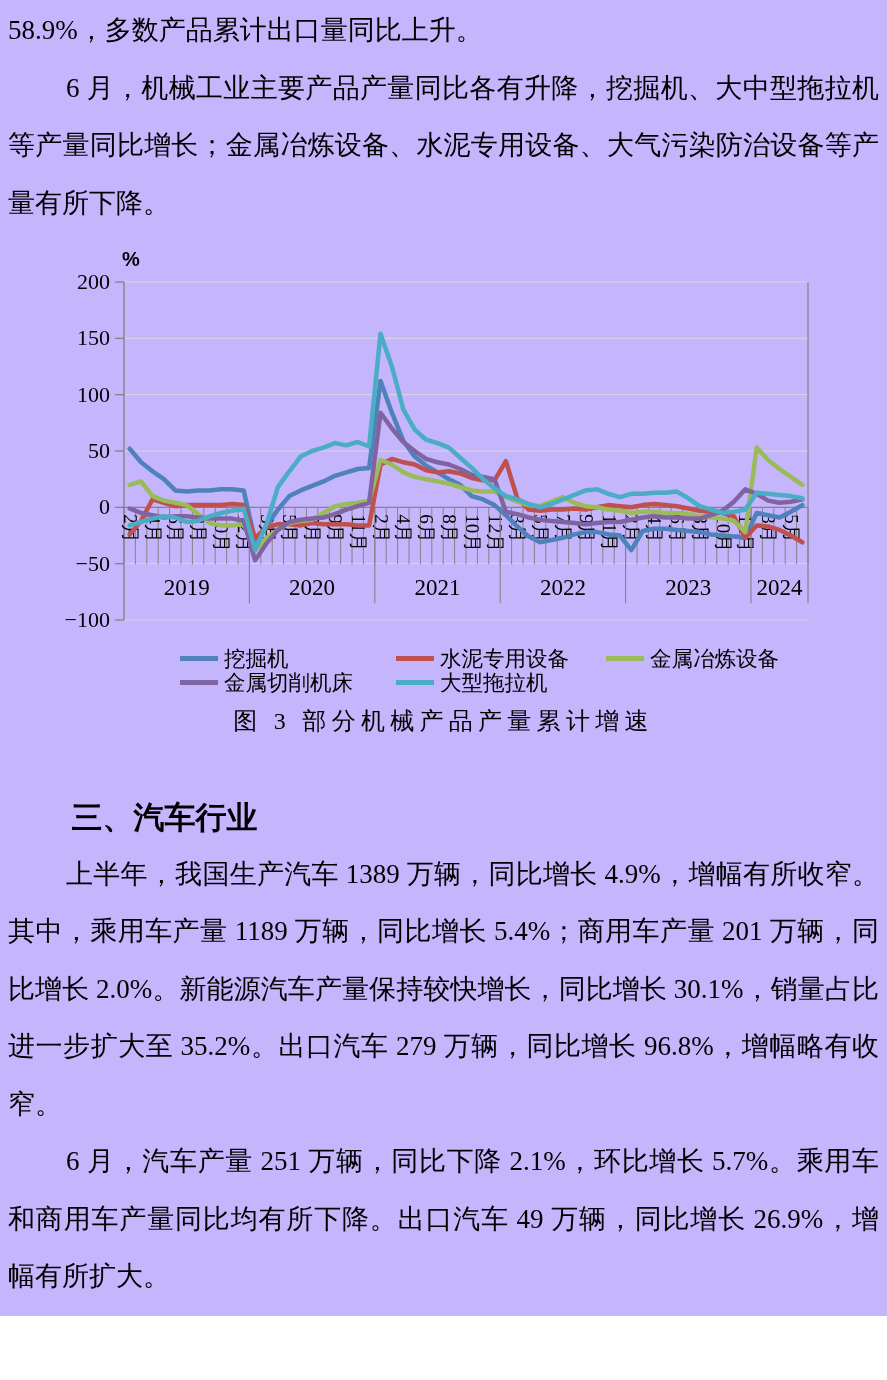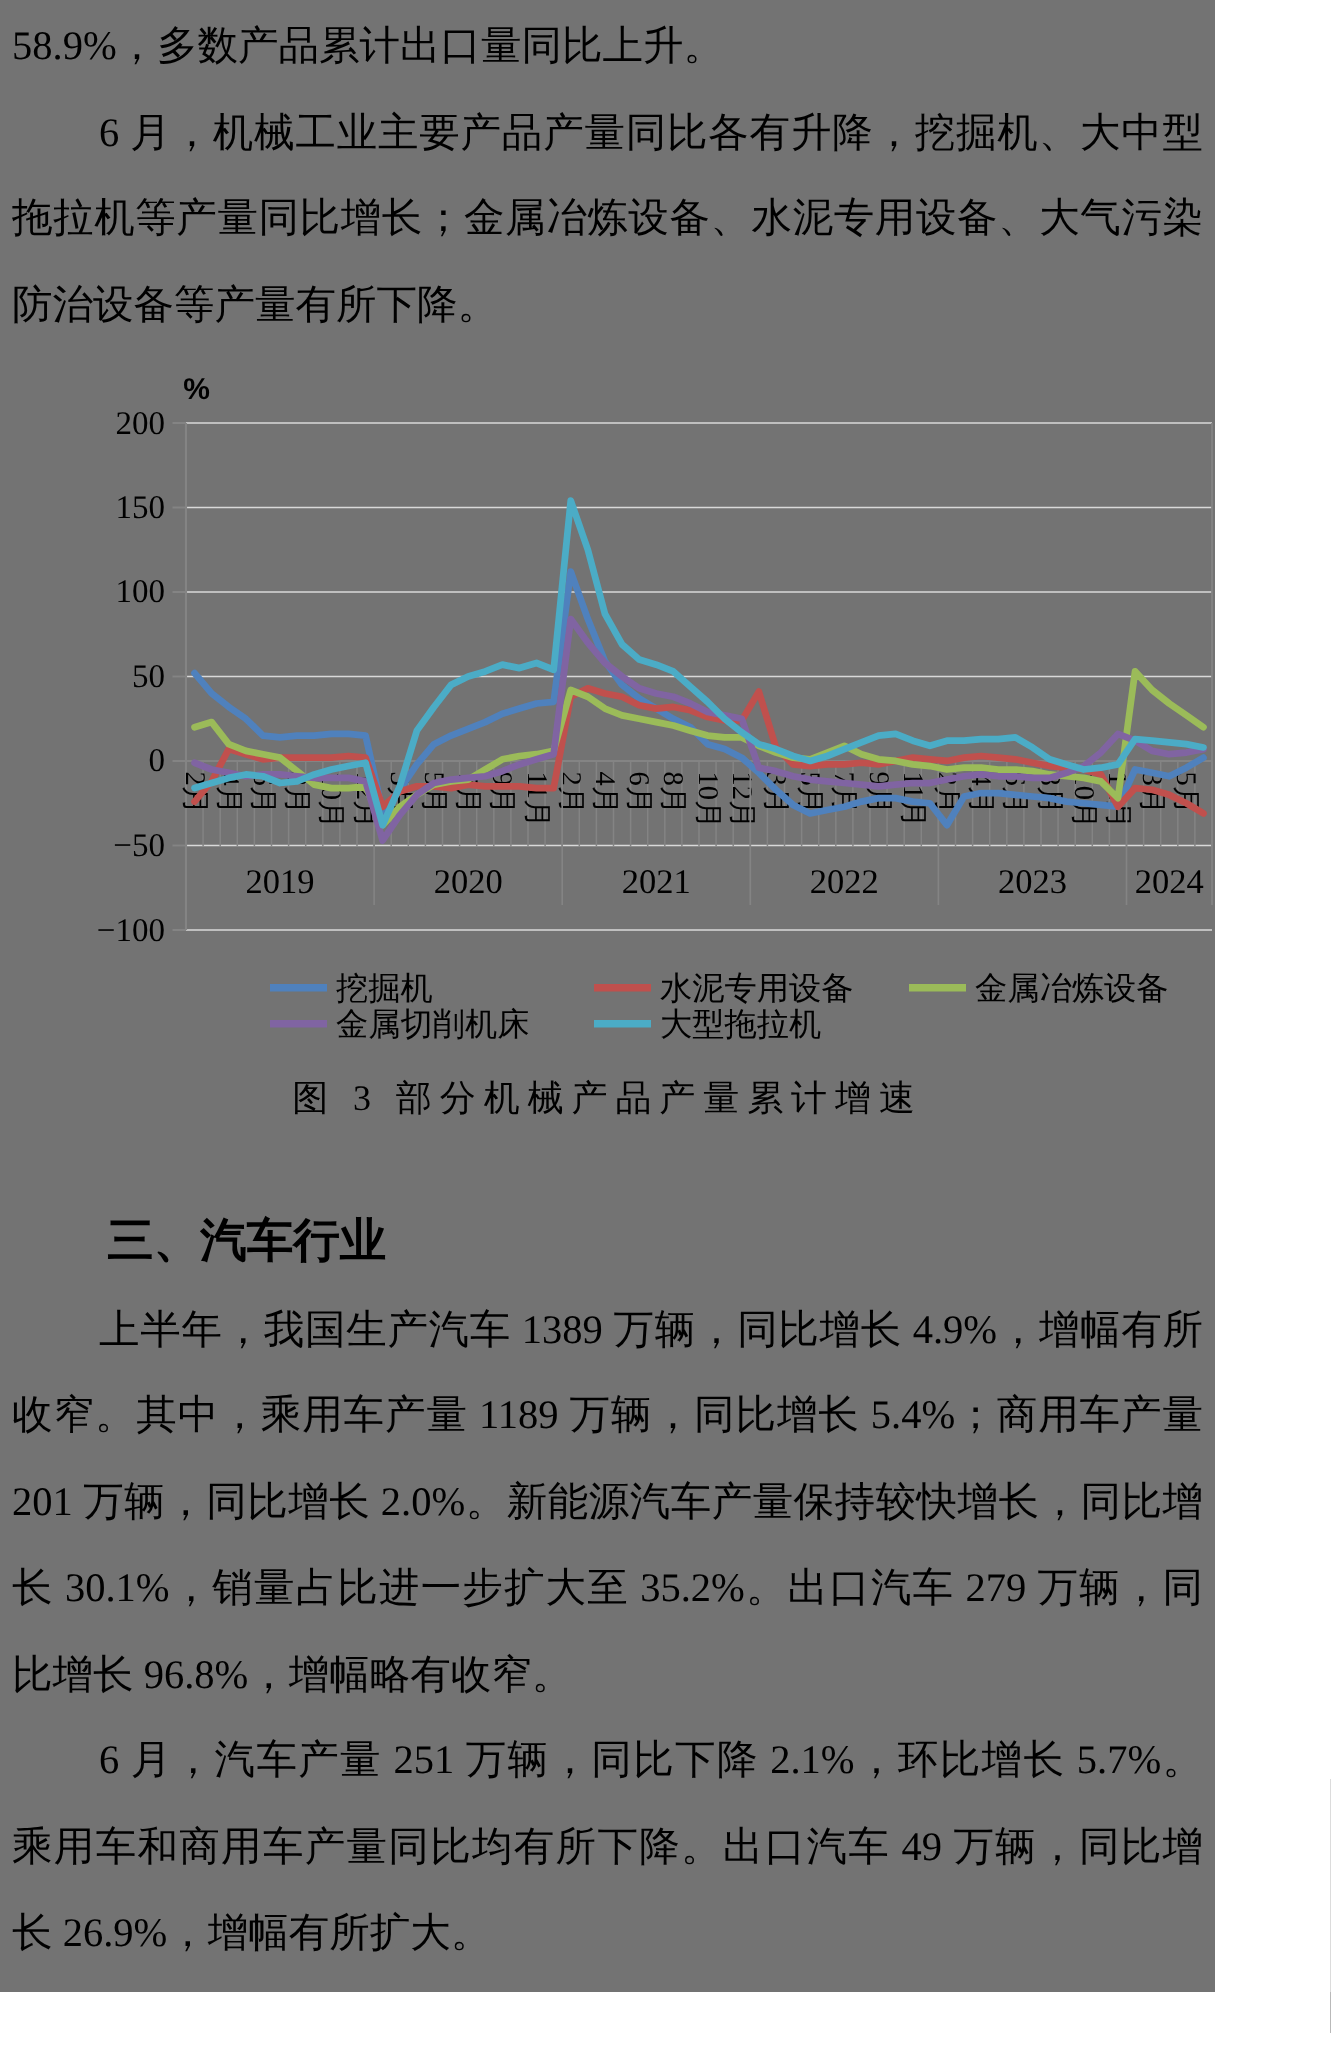--- a/index.html
+++ b/index.html
@@ -1,36 +1,36 @@
 <!DOCTYPE html>
 <html><head>
 <meta charset="utf-8">
 <style>
   html,body { margin:0; padding:0; background:#ffffff; }
   .page {
-    width:810px; box-sizing:border-box;
+    width:887px; box-sizing:border-box;
     padding:2px 8px 10px 8px;
     font-family:"Liberation Serif","DejaVu Serif",serif;
     color:#000;
-    background:#737373;
+    background:#c4b5fd;
   }
   .body-text {
     font-size:27px; line-height:57.5px;
     text-align:justify; margin:0;
   }
   .indent { text-indent:2.15em; }
   .no-indent { text-indent:0; }
   figure.chart-figure { margin:10px 0 0 0; }
   svg.chart { display:block; font-family:"Liberation Serif","DejaVu Serif",serif; }
   .caption {
     text-align:center; font-size:24px; letter-spacing:0.22em;
-    margin-top:12px; line-height:1.45;
+    margin-top:0; line-height:1.45;
   }
   h2.heading {
-    font-family:Liberation Mono, monospace;
+    font-family:Liberation Serif, serif;
     font-size:31px; font-weight:bold;
     margin:60px 0 8px 0; text-indent:2.05em; line-height:1.25;
   }
 </style>
 </head>
 <body>
 
 <div class="page">
 
   <p class="body-text no-indent">58.9%，多数产品累计出口量同比上升。</p>

